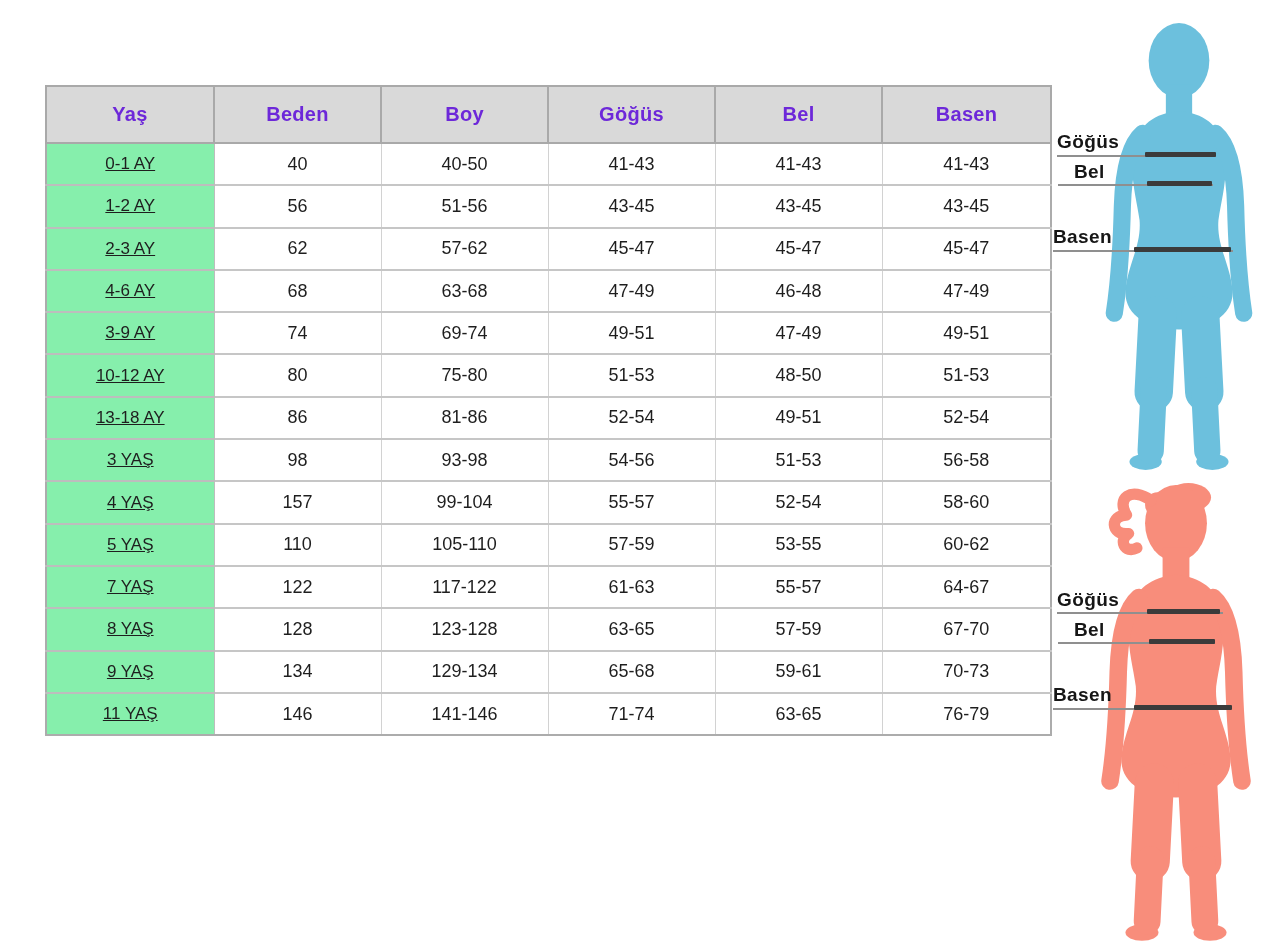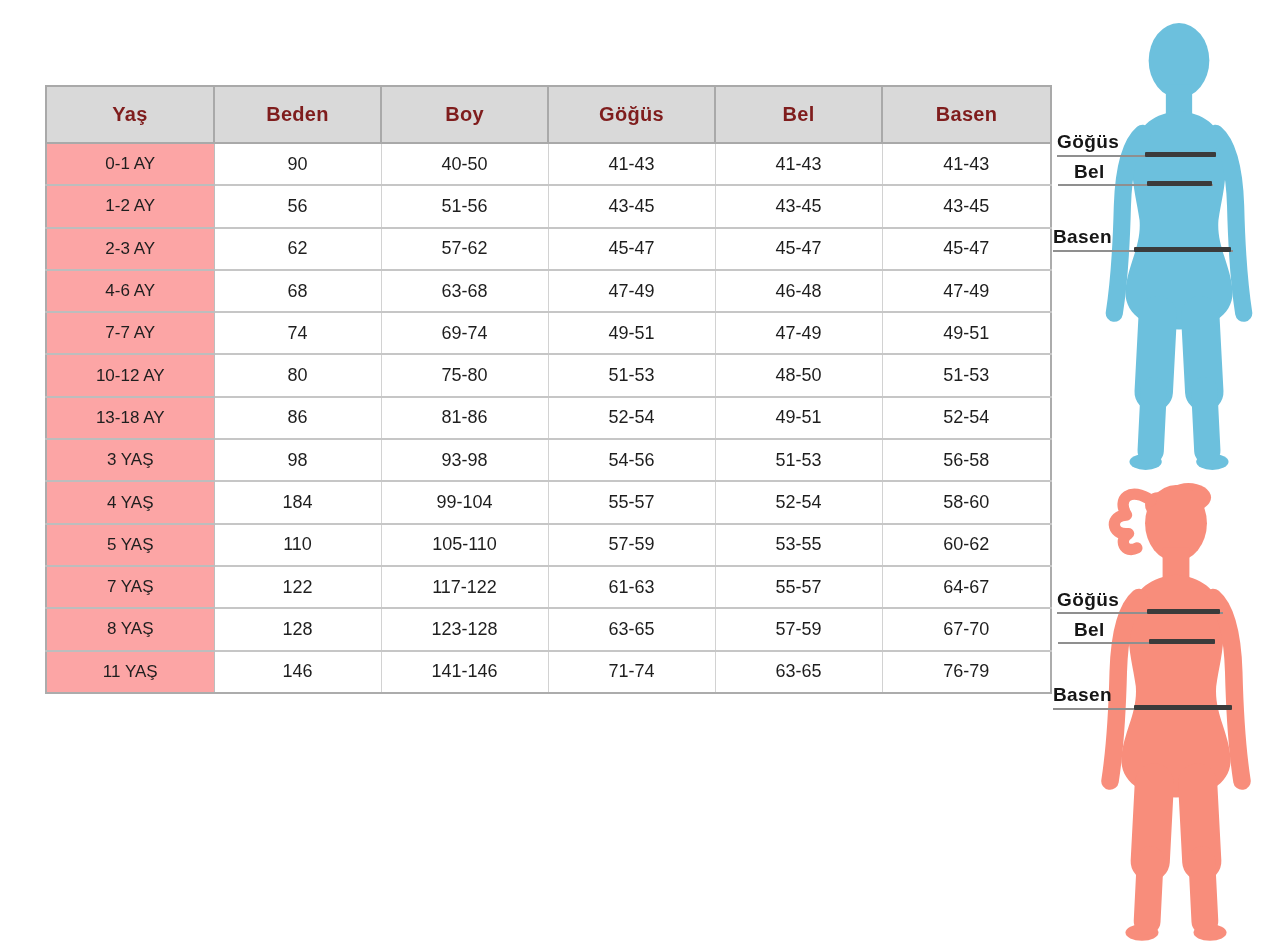--- a/index.html
+++ b/index.html
@@ -8,27 +8,27 @@
     font-family:"Liberation Sans", sans-serif;overflow:hidden;
   }
   
   .table-wrap{position:absolute;left:45px;top:85px;width:1005px;}
   table.size-table{
     width:100%;border-collapse:collapse;table-layout:fixed;
     border:2px solid #acacac;
   }
   .size-table thead th{
     background:#d9d9d9;border:2px solid #a9a9a9;
-    height:53px;font-size:20px;font-weight:bold;color:#7f1d1d;
+    height:53px;font-size:20px;font-weight:bold;color:#6d28d9;
     text-align:center;vertical-align:middle;letter-spacing:.3px;
   }
   .size-table tbody tr{height:42.3px;}
   .size-table tbody th{
-    background:#fca5a5;border:1px solid #bdbdbd;border-top:2px solid #bdbdbd;
-    font-size:17px;font-weight:normal;color:#1e1e1e;text-align:center;vertical-align:middle;
+    background:#86efac;border:1px solid #bdbdbd;border-top:2px solid #bdbdbd;
+    font-size:17px;font-weight:normal;color:#1e1e1e;text-align:center;vertical-align:middle;text-decoration:underline;
   }
   .size-table tbody td{
     background:#ffffff;border-left:1px solid #d2d2d2;border-right:1px solid #d2d2d2;
     border-top:2px solid #c6c6c6;
     font-size:18px;color:#1e1e1e;text-align:center;vertical-align:middle;
   }
   
   .figures-panel{position:absolute;left:1040px;top:0;width:240px;height:948px;}
   .figure-svg{position:absolute;}
   .figure-svg.top{left:58px;top:20px;width:162px;height:455px;}
@@ -79,21 +79,21 @@
         <th>Beden</th>
         <th>Boy</th>
         <th>Göğüs</th>
         <th>Bel</th>
         <th>Basen</th>
       </tr>
     </thead>
     <tbody>
         <tr>
           <th>0-1 AY</th>
-          <td>90</td>
+          <td>40</td>
           <td>40-50</td>
           <td>41-43</td>
           <td>41-43</td>
           <td>41-43</td>
         </tr>
         <tr>
           <th>1-2 AY</th>
           <td>56</td>
           <td>51-56</td>
           <td>43-45</td>
@@ -110,21 +110,21 @@
         </tr>
         <tr>
           <th>4-6 AY</th>
           <td>68</td>
           <td>63-68</td>
           <td>47-49</td>
           <td>46-48</td>
           <td>47-49</td>
         </tr>
         <tr>
-          <th>7-7 AY</th>
+          <th>3-9 AY</th>
           <td>74</td>
           <td>69-74</td>
           <td>49-51</td>
           <td>47-49</td>
           <td>49-51</td>
         </tr>
         <tr>
           <th>10-12 AY</th>
           <td>80</td>
           <td>75-80</td>
@@ -143,21 +143,21 @@
         <tr>
           <th>3 YAŞ</th>
           <td>98</td>
           <td>93-98</td>
           <td>54-56</td>
           <td>51-53</td>
           <td>56-58</td>
         </tr>
         <tr>
           <th>4 YAŞ</th>
-          <td>184</td>
+          <td>157</td>
           <td>99-104</td>
           <td>55-57</td>
           <td>52-54</td>
           <td>58-60</td>
         </tr>
         <tr>
           <th>5 YAŞ</th>
           <td>110</td>
           <td>105-110</td>
           <td>57-59</td>
@@ -172,20 +172,28 @@
           <td>55-57</td>
           <td>64-67</td>
         </tr>
         <tr>
           <th>8 YAŞ</th>
           <td>128</td>
           <td>123-128</td>
           <td>63-65</td>
           <td>57-59</td>
           <td>67-70</td>
+        </tr>
+        <tr>
+          <th>9 YAŞ</th>
+          <td>134</td>
+          <td>129-134</td>
+          <td>65-68</td>
+          <td>59-61</td>
+          <td>70-73</td>
         </tr>
         <tr>
           <th>11 YAŞ</th>
           <td>146</td>
           <td>141-146</td>
           <td>71-74</td>
           <td>63-65</td>
           <td>76-79</td>
         </tr>
       </tbody>

